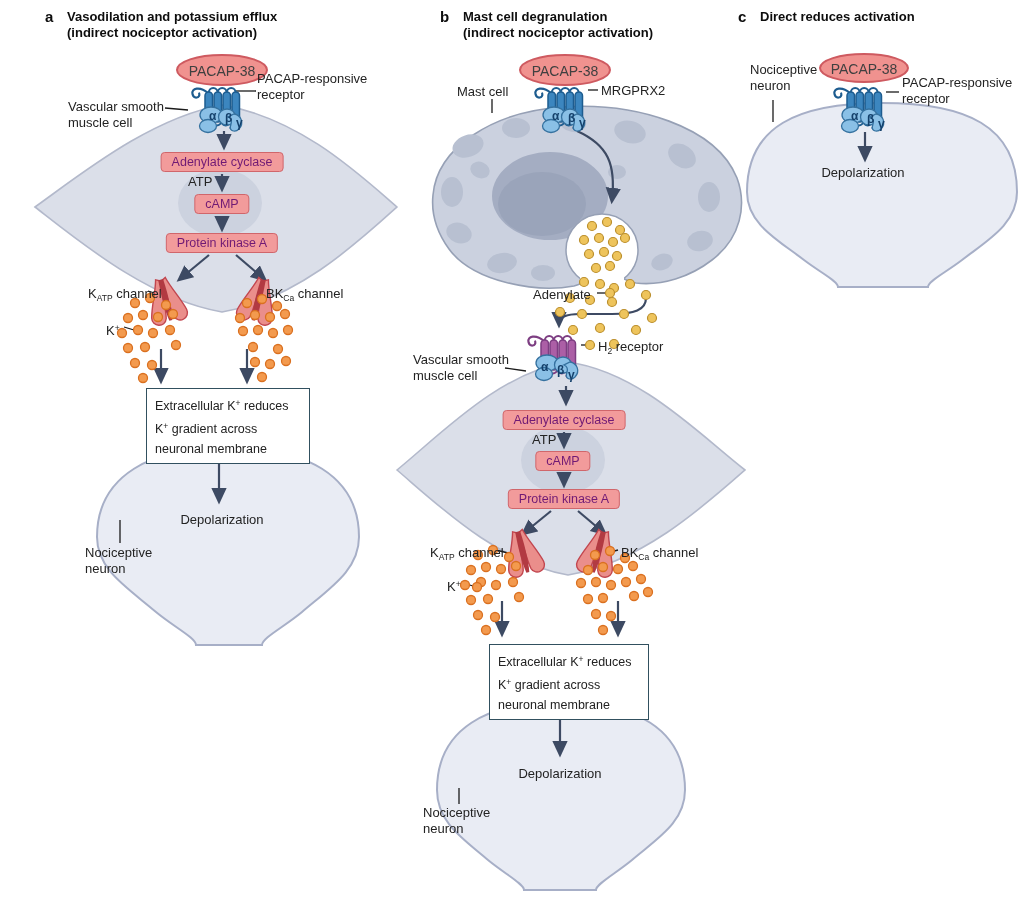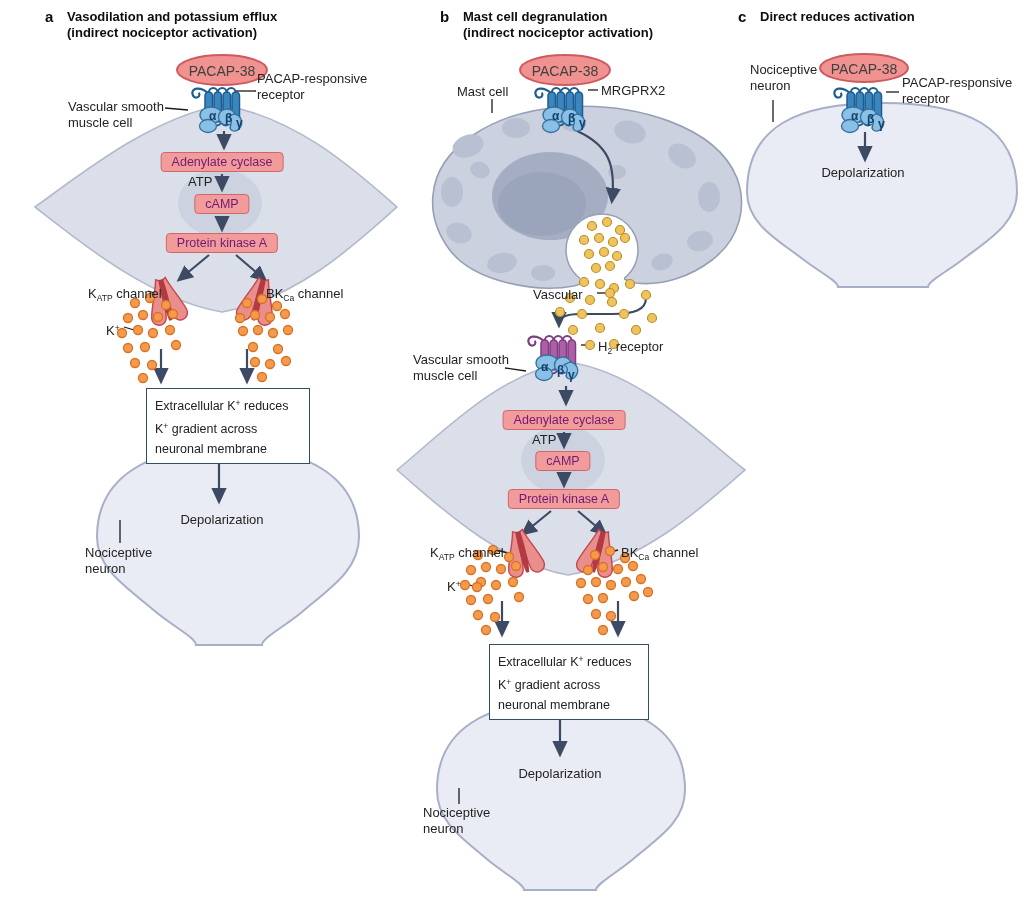--- a/index.html
+++ b/index.html
@@ -308,21 +308,21 @@
 
 <div class="letter" style="left:440px;top:8px">b</div>
 <div class="lblb" style="left:463px;top:9px">Mast cell degranulation</div>
 <div class="lblb" style="left:463px;top:25px">(indirect nociceptor activation)</div>
 <div class="pacap" style="left:565px;top:63px">PACAP-38</div>
 <div class="lbl" style="left:601px;top:83px">MRGPRX2</div>
 <div class="lbl" style="left:457px;top:84px">Mast cell</div>
 <div class="greek" style="left:552px;top:109px">α</div>
 <div class="greek" style="left:568px;top:111px">β</div>
 <div class="greek" style="left:579px;top:116px">γ</div>
-<div class="lbl" style="left:533px;top:287px">Vascular</div>
+<div class="lbl" style="left:533px;top:287px">Adenylate</div>
 <div class="lbl" style="left:598px;top:339px"><span>H</span><span class="sub">2</span><span> receptor</span></div>
 <div class="lbl" style="left:413px;top:352px">Vascular smooth</div>
 <div class="lbl" style="left:413px;top:368px">muscle cell</div>
 <div class="greek" style="left:541px;top:360px">α</div>
 <div class="greek" style="left:557px;top:363px">β</div>
 <div class="greek" style="left:568px;top:368px">γ</div>
 <div class="pill" style="left:564px;top:420px">Adenylate cyclase</div>
 <div class="lbl" style="left:532px;top:432px">ATP</div>
 <div class="pill" style="left:563px;top:461px">cAMP</div>
 <div class="pill" style="left:564px;top:499px">Protein kinase A</div>

